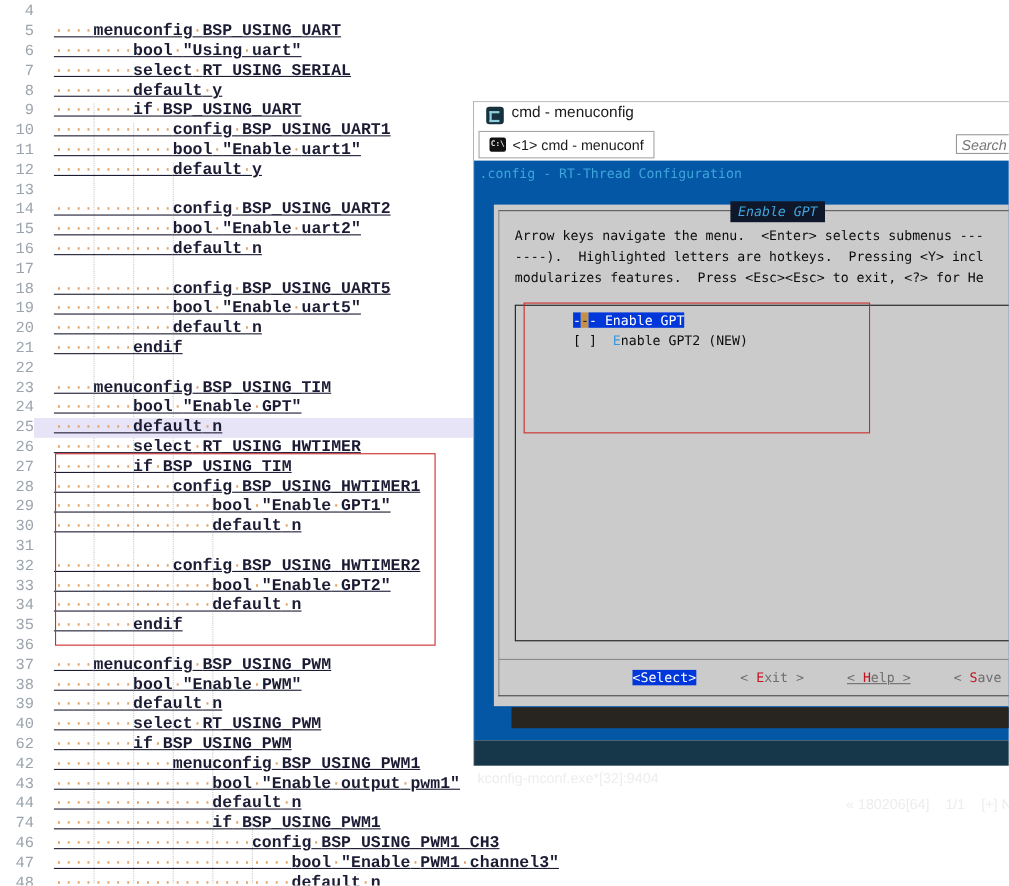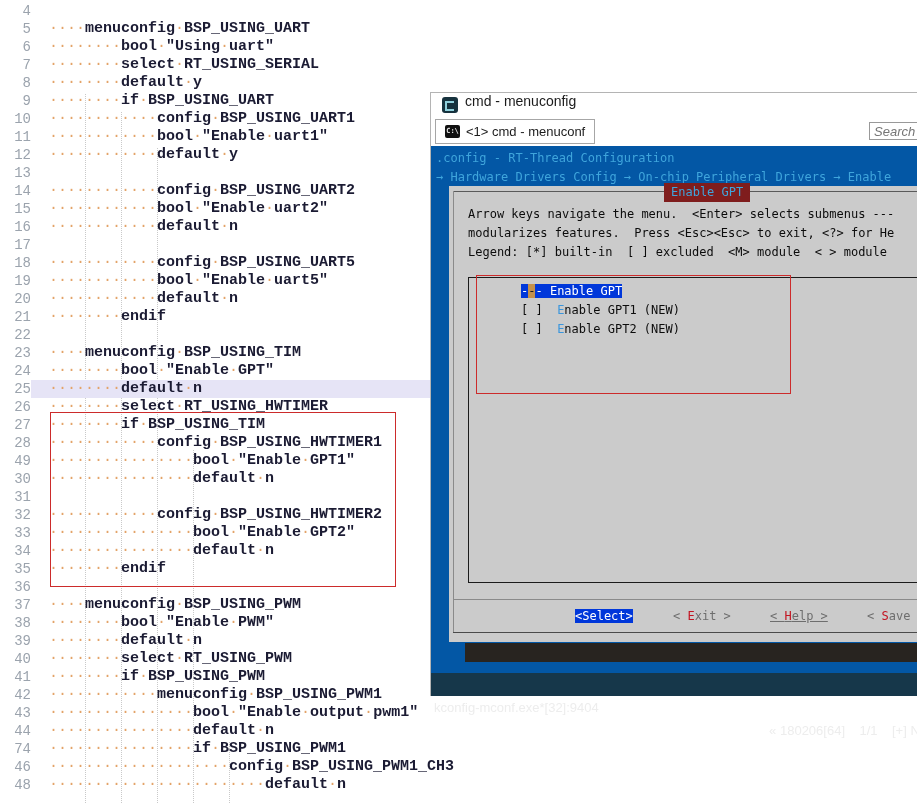--- a/index.html
+++ b/index.html
@@ -5,21 +5,21 @@
   html,body{margin:0;padding:0;}
   body{position:relative;width:917px;height:805px;overflow:hidden;background:#ffffff;}
 
   
   #editor{position:absolute;inset:0;background:#fff;}
   .guide{position:absolute;width:0;border-left:1px dotted #c9c9c9;z-index:0;}
   #code-lines{position:absolute;top:2px;left:0;right:0;z-index:1;}
   .code-line{display:flex;height:18px;line-height:18px;
     font-family:"Liberation Mono",monospace;font-size:15px;font-weight:bold;color:#1b1b33;}
   .code-line .ln{flex:none;width:31px;text-align:right;font-weight:normal;font-size:14px;color:#9ba3ad;}
-  .code-line .lc{flex:1;padding-left:18px;white-space:pre;}
+  .code-line .lc{flex:1;padding-left:18px;white-space:pre;text-decoration:underline;}
   .code-line.cur .lc{background:#e6e4f6;}
   .ws{color:#e3a368;font-weight:normal;}
   .anno-box{position:absolute;border:1px solid #cc2b2b;z-index:30;}
   #editor-redbox{left:50px;top:412px;width:344px;height:173px;}
 
   
   #conemu{position:absolute;left:406px;top:92px;width:511px;height:604px;box-sizing:border-box;
     background:#fff;border:1px solid #b4b4b4;border-right:none;z-index:50;margin-left:24px;}
   .titlebar{position:absolute;top:0;left:0;right:0;height:22px;background:#fff;}
   .ce-icon{position:absolute;left:11px;top:4px;width:16px;height:16px;background:#16323e;border-radius:3px;}
@@ -39,21 +39,21 @@
 
   
   .console{position:absolute;top:53px;left:0;width:511px;height:527px;background:#0357a5;overflow:hidden;
     font-family:"DejaVu Sans Mono",monospace;font-size:12px;line-height:19px;white-space:pre;}
   .crow{position:absolute;left:5px;color:#3fa5dc;}
   #crow1{top:3px;} #crow2{top:22px;}
   .dialog{position:absolute;left:18px;top:40px;right:-4px;height:456px;background:#cbcbcb;color:#0c0c0c;}
   .d-top{position:absolute;top:5px;left:4px;right:0;height:1px;background:#5a5a5a;}
   .d-left{position:absolute;left:4px;top:5px;bottom:9px;width:1px;background:#8a8a8a;}
   .d-bottom{position:absolute;bottom:9px;left:4px;right:0;height:1px;background:#4a4a4a;}
-  .d-title{position:absolute;top:-3px;left:215px;padding:0 7px;background:#7f1d1d;color:#3fa5dc;}
+  .d-title{position:absolute;top:-3px;left:215px;padding:0 7px;background:#0f172a;color:#3fa5dc;font-style:italic;}
   .d-help{position:absolute;top:19px;left:19px;}
   .menu-box{position:absolute;left:19px;top:91px;right:-2px;height:304px;border:1px solid #1b1b1b;}
   .menu-items{position:absolute;top:4px;left:52px;}
   .seg-sel{background:#0037da;color:#ffffff;}
   .seg-cursor{background:#c3914c;color:#1a1a1a;}
   .seg-hot{color:#3a96dd;}
   .seg-hot-red{color:#c31320;}
   .d-sep{position:absolute;left:4px;right:0;top:413px;height:1px;background:#8a8a8a;}
   .d-buttons{position:absolute;top:421px;left:0;right:0;height:19px;color:#6e6e6e;}
   .btn{position:absolute;top:0;}
@@ -171,21 +171,21 @@
       </div>
       <div class="code-line">
         <span class="ln">27</span>
         <span class="lc"><span class="ws">········</span><span>if</span><span class="ws">·</span><span>BSP_USING_TIM</span></span>
       </div>
       <div class="code-line">
         <span class="ln">28</span>
         <span class="lc"><span class="ws">············</span><span>config</span><span class="ws">·</span><span>BSP_USING_HWTIMER1</span></span>
       </div>
       <div class="code-line">
-        <span class="ln">49</span>
+        <span class="ln">29</span>
         <span class="lc"><span class="ws">················</span><span>bool</span><span class="ws">·</span><span>"Enable</span><span class="ws">·</span><span>GPT1"</span></span>
       </div>
       <div class="code-line">
         <span class="ln">30</span>
         <span class="lc"><span class="ws">················</span><span>default</span><span class="ws">·</span><span>n</span></span>
       </div>
       <div class="code-line">
         <span class="ln">31</span>
         <span class="lc"></span>
       </div>
@@ -219,21 +219,21 @@
       </div>
       <div class="code-line">
         <span class="ln">39</span>
         <span class="lc"><span class="ws">········</span><span>default</span><span class="ws">·</span><span>n</span></span>
       </div>
       <div class="code-line">
         <span class="ln">40</span>
         <span class="lc"><span class="ws">········</span><span>select</span><span class="ws">·</span><span>RT_USING_PWM</span></span>
       </div>
       <div class="code-line">
-        <span class="ln">41</span>
+        <span class="ln">62</span>
         <span class="lc"><span class="ws">········</span><span>if</span><span class="ws">·</span><span>BSP_USING_PWM</span></span>
       </div>
       <div class="code-line">
         <span class="ln">42</span>
         <span class="lc"><span class="ws">············</span><span>menuconfig</span><span class="ws">·</span><span>BSP_USING_PWM1</span></span>
       </div>
       <div class="code-line">
         <span class="ln">43</span>
         <span class="lc"><span class="ws">················</span><span>bool</span><span class="ws">·</span><span>"Enable</span><span class="ws">·</span><span>output</span><span class="ws">·</span><span>pwm1"</span></span>
       </div>
@@ -241,20 +241,24 @@
         <span class="ln">44</span>
         <span class="lc"><span class="ws">················</span><span>default</span><span class="ws">·</span><span>n</span></span>
       </div>
       <div class="code-line">
         <span class="ln">74</span>
         <span class="lc"><span class="ws">················</span><span>if</span><span class="ws">·</span><span>BSP_USING_PWM1</span></span>
       </div>
       <div class="code-line">
         <span class="ln">46</span>
         <span class="lc"><span class="ws">····················</span><span>config</span><span class="ws">·</span><span>BSP_USING_PWM1_CH3</span></span>
+      </div>
+      <div class="code-line">
+        <span class="ln">47</span>
+        <span class="lc"><span class="ws">························</span><span>bool</span><span class="ws">·</span><span>"Enable</span><span class="ws">·</span><span>PWM1</span><span class="ws">·</span><span>channel3"</span></span>
       </div>
       <div class="code-line">
         <span class="ln">48</span>
         <span class="lc"><span class="ws">························</span><span>default</span><span class="ws">·</span><span>n</span></span>
       </div>
     </div>
   <div id="editor-redbox" class="anno-box"></div>
 </div>
 
 <div id="conemu">
@@ -267,30 +271,29 @@
   <div class="tabbar">
     <div class="tab">
       <span class="cmd-icon">C:\</span>
       <span>&lt;1&gt; cmd - menuconf</span>
     </div>
     <input class="search" type="text" placeholder="Search" style="">
   </div>
 
   <div class="console">
     <div id="crow1" class="crow">.config - RT-Thread Configuration</div>
-    <div id="crow2" class="crow">→ Hardware Drivers Config → On-chip Peripheral Drivers → Enable</div>
 
     <div class="dialog">
       <div class="d-top"></div>
       <div class="d-left"></div>
       <div class="d-bottom"></div>
       <div class="d-title">Enable GPT</div>
-      <div class="d-help"><div>Arrow keys navigate the menu.  &lt;Enter&gt; selects submenus ---</div><div>modularizes features.  Press &lt;Esc&gt;&lt;Esc&gt; to exit, &lt;?&gt; for He</div><div>Legend: [*] built-in  [ ] excluded  &lt;M&gt; module  &lt; &gt; module </div></div>
+      <div class="d-help"><div>Arrow keys navigate the menu.  &lt;Enter&gt; selects submenus ---</div><div>----).  Highlighted letters are hotkeys.  Pressing &lt;Y&gt; incl</div><div>modularizes features.  Press &lt;Esc&gt;&lt;Esc&gt; to exit, &lt;?&gt; for He</div></div>
       <div class="menu-box">
-        <div class="menu-items"><div><span class="seg-sel">-</span><span class="seg-cursor">-</span><span class="seg-sel">- Enable GPT</span></div><div><span>[ ]  </span><span class="seg-hot">E</span><span>nable GPT1 (NEW)</span></div><div><span>[ ]  </span><span class="seg-hot">E</span><span>nable GPT2 (NEW)</span></div></div>
+        <div class="menu-items"><div><span class="seg-sel">-</span><span class="seg-cursor">-</span><span class="seg-sel">- Enable GPT</span></div><div><span>[ ]  </span><span class="seg-hot">E</span><span>nable GPT2 (NEW)</span></div></div>
       </div>
       <div class="d-sep"></div>
       <div class="d-buttons"><span class="btn"><span class="seg-sel">&lt;Select&gt;</span></span><span class="btn"><span>&lt; </span><span class="seg-hot-red">E</span><span>xit &gt;</span></span><span class="btn"><span>&lt; </span><span class="seg-hot-red">H</span><span>elp &gt;</span></span><span class="btn"><span>&lt; </span><span class="seg-hot-red">S</span><span>ave &gt;</span></span></div>
     </div>
 
     <div class="black-strip"></div>
     <div id="console-redbox" class="anno-box"></div>
   </div>
 
   <div class="statusbar">

